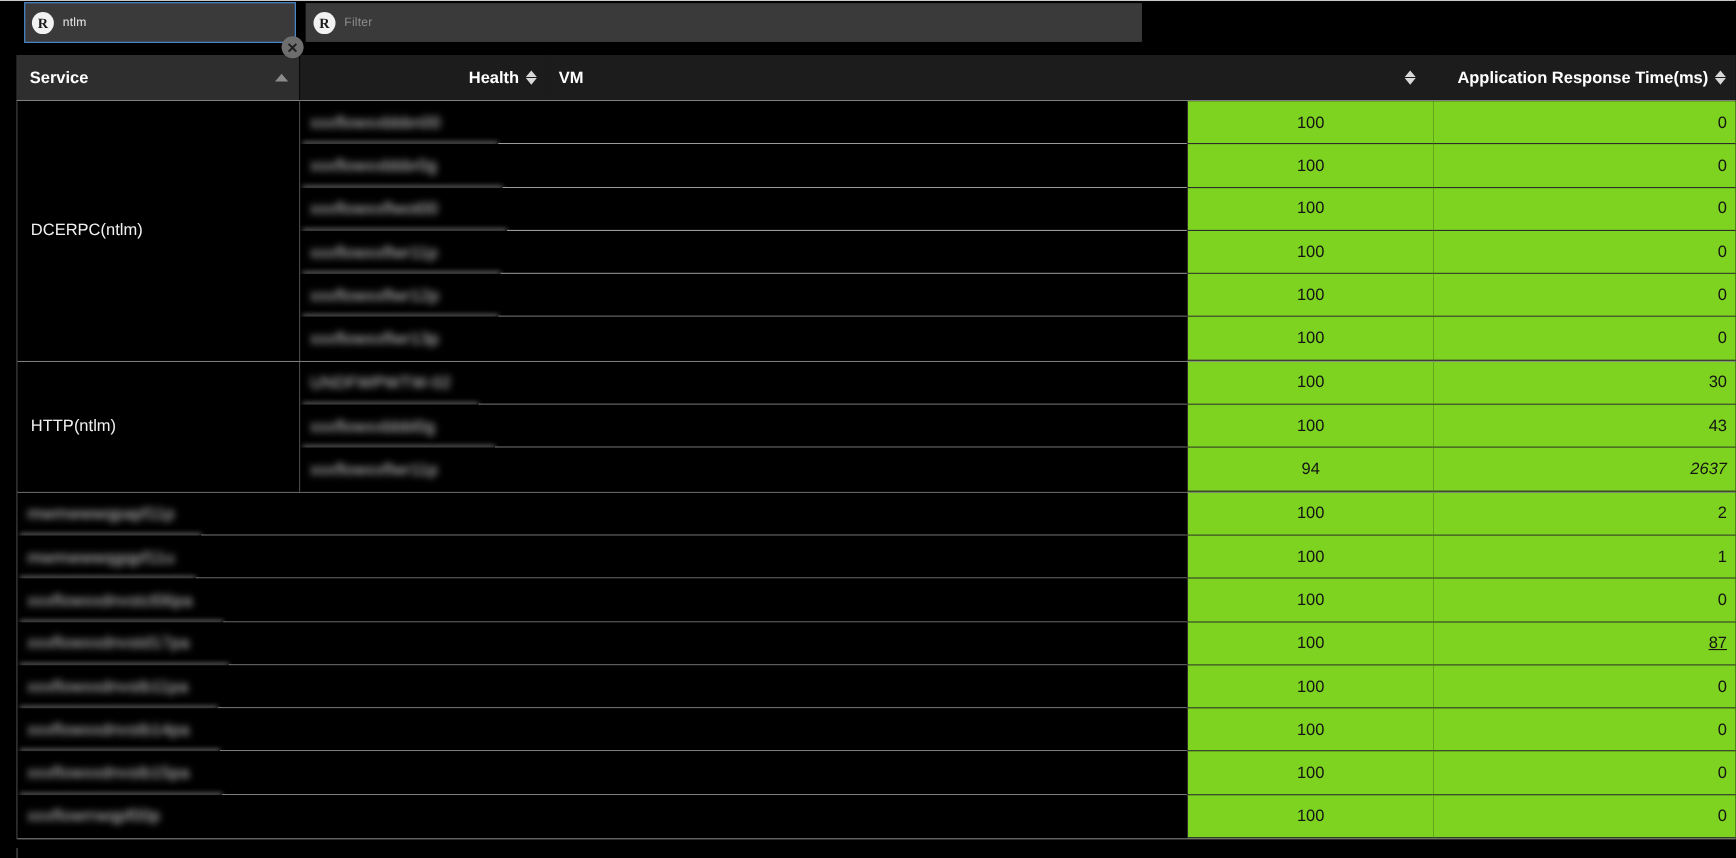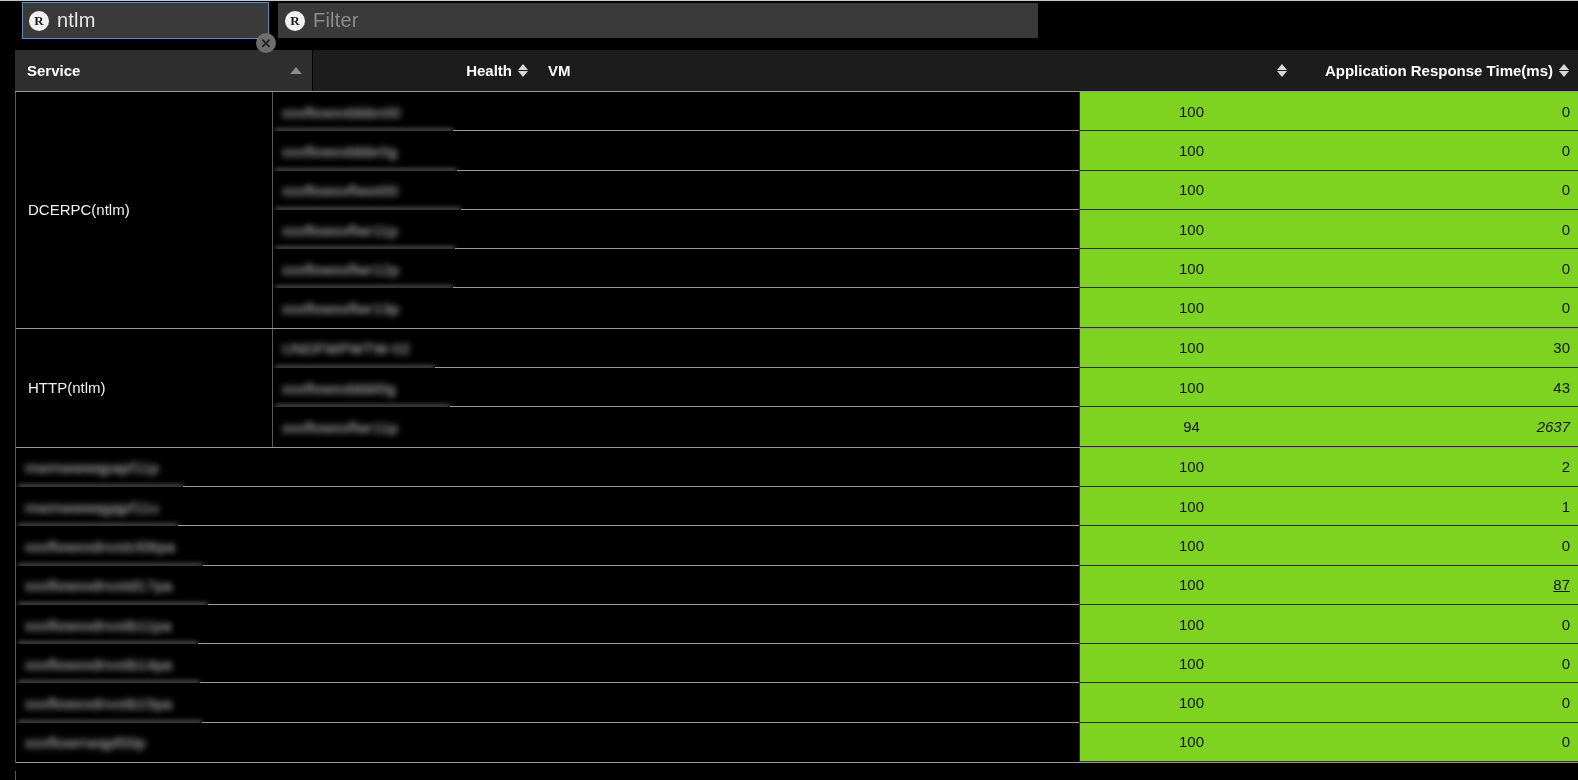--- a/index.html
+++ b/index.html
@@ -66,21 +66,21 @@
     display: flex;
     align-items: center;
     justify-content: center;
     flex: 0 0 auto;
     margin-right: 8px;
     font-family: "Liberation Serif", serif;
     line-height: 1;
   }
 
   .box-text {
-    font-size: 20px;
+    font-size: 11px;
     color: #e8e8e8;
     letter-spacing: 0.2px;
   }
   .box-text.placeholder { color: #8d8d8d; text-align: right; }
 
   .clear-btn {
     position: absolute;
     left: 256px; top: 32px;
     width: 20px; height: 20px;
     border-radius: 50%;
@@ -111,21 +111,21 @@
   }
   .thead .th {
     display: flex;
     align-items: center;
     color: #ffffff;
     font-size: 15px;
     font-weight: bold;
     position: relative;
   }
   .th-service {
-    width: 298px;
+    width: 258px;
     padding-left: 12px;
     border-right: 1px solid #000000;
     background: #2e2e2e;
     justify-content: flex-start;
   }
   .th-vm {
     flex: 1 1 auto;
     padding-left: 11px;
     background: #1c1c1c;
     justify-content: flex-start;

